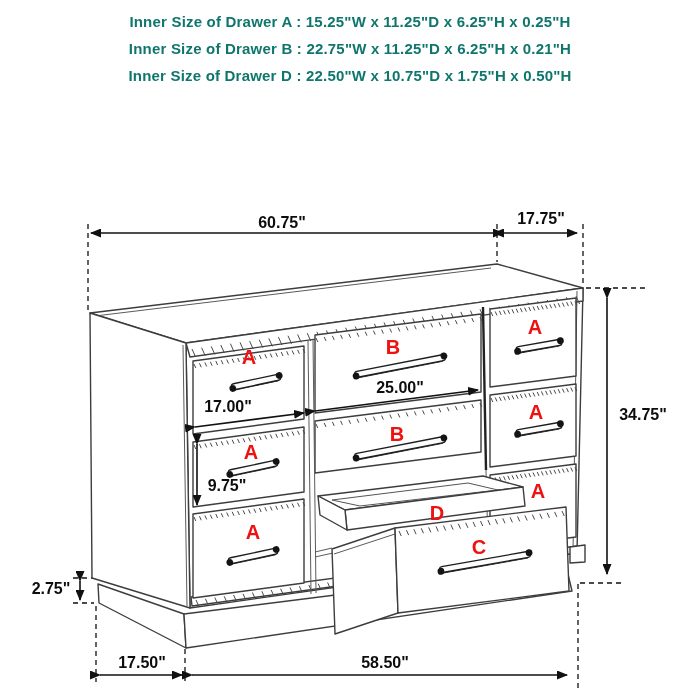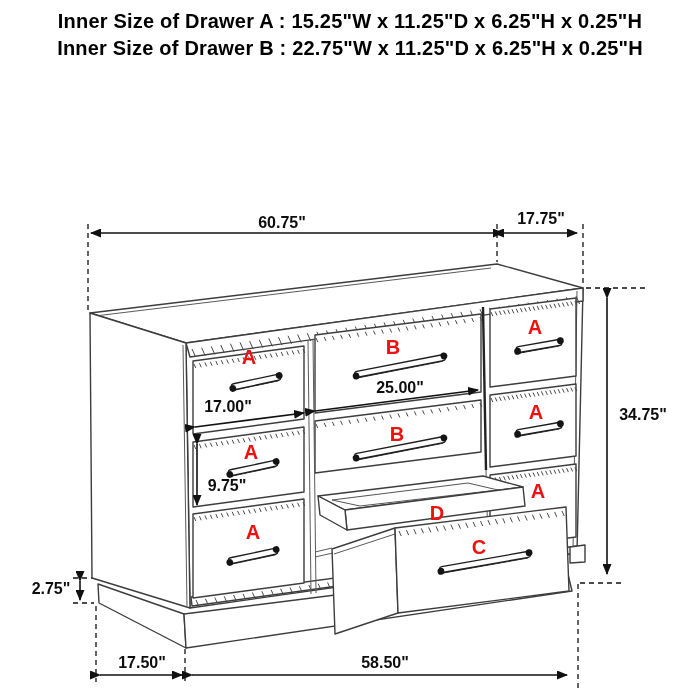--- a/index.html
+++ b/index.html
@@ -1,35 +1,36 @@
 <!DOCTYPE html>
 <html><head>
 <meta charset="utf-8">
 <style>
   html,body{margin:0;padding:0;background:#fff;}
   #page{position:relative;width:700px;height:700px;background:#ffffff;overflow:hidden;
         font-family:"Liberation Sans",sans-serif;}
   #header{position:absolute;top:8px;left:0;width:700px;text-align:center;
-          font-weight:bold;font-size:20px;line-height:27px;color:#000000;letter-spacing:.2px;}
+          font-weight:bold;font-size:15px;line-height:27px;color:#0f766e;letter-spacing:.2px;}
   svg{position:absolute;top:0;left:0;}
   .dimtext{font-family:"Liberation Sans",sans-serif;font-weight:bold;font-size:16px;fill:#0d0d0d;text-anchor:middle;}
   .redlabel{font-family:"Liberation Sans",sans-serif;font-weight:bold;font-size:20px;text-anchor:middle;}
   .cab{fill:#ffffff;stroke:#3d3d3d;stroke-width:1.4;stroke-linejoin:round;}
   .thin{stroke:#5a5a5a;stroke-width:1;fill:none;}
   .dim{stroke:#111;stroke-width:1.6;fill:none;}
   .dash{stroke:#111;stroke-width:1.3;fill:none;stroke-dasharray:5 4;}
 </style>
 </head>
 <body>
 
 <div id="page">
 
   <div id="header">
     <div>Inner Size of Drawer A : 15.25"W x 11.25"D x 6.25"H x 0.25"H</div>
-    <div>Inner Size of Drawer B : 22.75"W x 11.25"D x 6.25"H x 0.25"H</div>
+    <div>Inner Size of Drawer B : 22.75"W x 11.25"D x 6.25"H x 0.21"H</div>
+    <div>Inner Size of Drawer D : 22.50"W x 10.75"D x 1.75"H x 0.50"H</div>
   </div>
 
   <svg width="700" height="700" viewBox="0 0 700 700">
     <defs>
       <marker id="arr" markerWidth="11" markerHeight="9" refX="10" refY="4.5" orient="auto" markerUnits="userSpaceOnUse">
         <path d="M0,0 L11,4.5 L0,9 Z" fill="#111"></path>
       </marker>
     </defs>
 
     <g>

